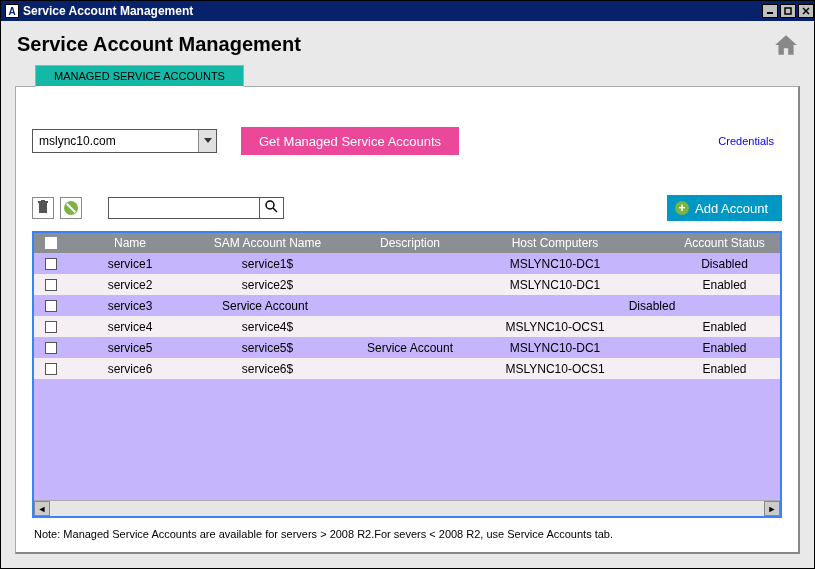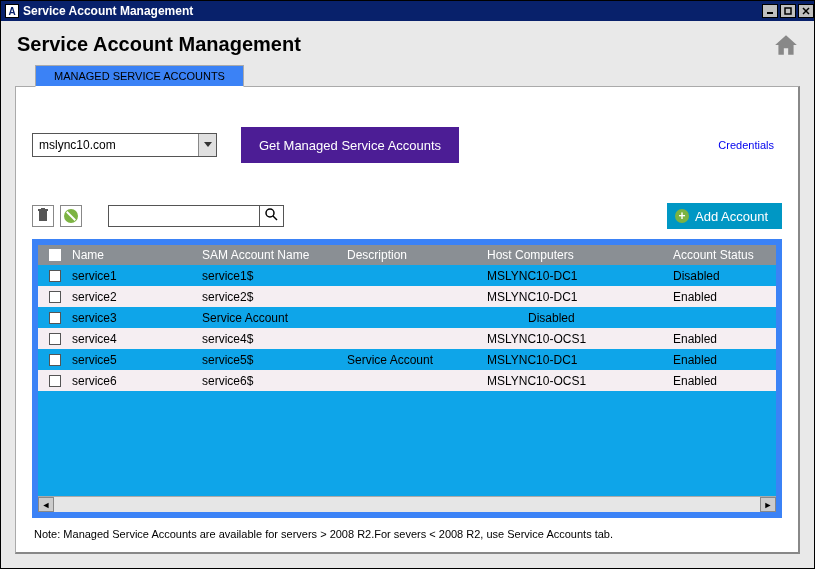--- a/index.html
+++ b/index.html
@@ -86,21 +86,21 @@
   .tab {
     font-size: 11px;
     padding: 4px 18px;
     border: 1px solid #aaa;
     background: #c8c8c8;
     cursor: pointer;
     position: relative;
     top: 1px;
   }
   .tab.active {
-    background: #3b82f6;
+    background: #14b8a6;
     border-bottom: 1px solid #fff;
     z-index: 2;
   }
   .tab.inactive {
     background: #d8d8d8;
   }
   .panel {
     flex: 1;
     background: #fff;
     border: 1px solid #aaa;
@@ -130,24 +130,24 @@
     width: 18px;
     height: 22px;
     background: #e0e0e0;
     border-left: 1px solid #888;
     display: flex;
     align-items: center;
     justify-content: center;
     cursor: pointer;
   }
   .primary-btn {
-    background: #4c1d95;
+    background: #ec4899;
     color: #fff;
     border: none;
-    height: 36px;
+    height: 28px;
     padding: 0 18px;
     font-size: 13px;
     cursor: pointer;
   }
   .link {
     color: #0000ee;
     font-size: 11px;
     cursor: pointer;
     margin-left: auto;
     margin-right: 8px;
@@ -220,42 +220,43 @@
     width: 14px; height: 14px; border-radius: 50%;
     background: #7cb342;
     color: #fff;
     font-size: 12px;
     font-weight: bold;
     display: flex; align-items: center; justify-content: center;
     line-height: 1;
   }
   .table-wrap {
     margin-top: 10px;
-    border: 6px solid #3b82f6;
+    border: 2px solid #3b82f6;
     flex: 1;
     display: flex;
     flex-direction: column;
     overflow: hidden;
+    text-align: center;
   }
   .thead {
     display: flex;
     background: #8a8f94;
     color: #fff;
     font-size: 12px;
     height: 20px;
     align-items: center;
   }
   .th, .td { padding-left: 6px; overflow: hidden; white-space: nowrap; }
   .col-check { width: 28px; display:flex; align-items:center; justify-content:center;}
   .col-name { width: 130px; }
   .col-sam { width: 145px; }
   .col-desc { width: 140px; }
   .col-host { width: 150px; }
   .col-status { flex: 1; margin-left: 36px; }
-  .tbody { flex: 1; overflow: auto; background: #0ea5e9; }
+  .tbody { flex: 1; overflow: auto; background: #c4b5fd; }
   .trow {
     display: flex;
     font-size: 12px;
     height: 21px;
     align-items: center;
     color: #000;
   }
   .trow:nth-child(even) { background: #f5eef2; }
   .chk {
     width: 12px; height: 12px;

